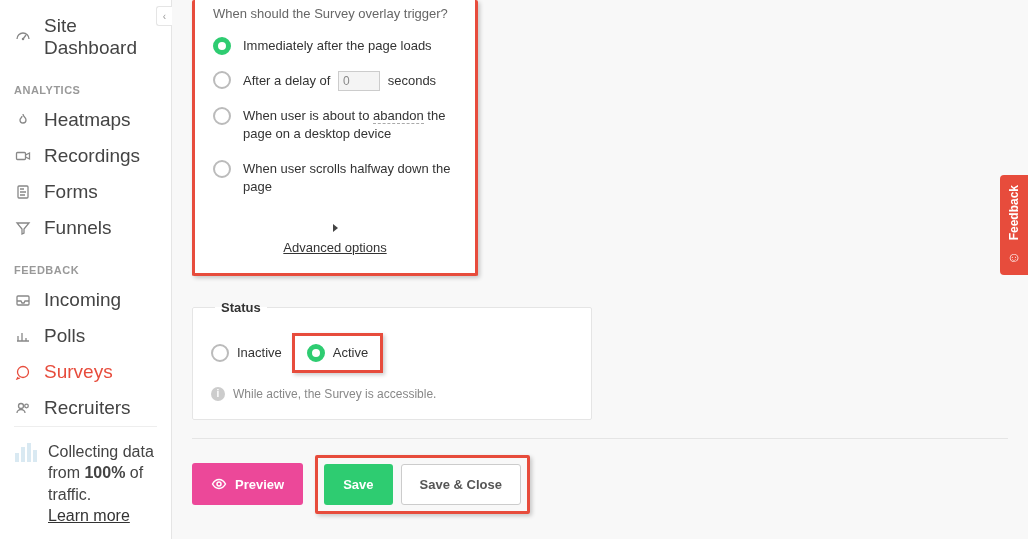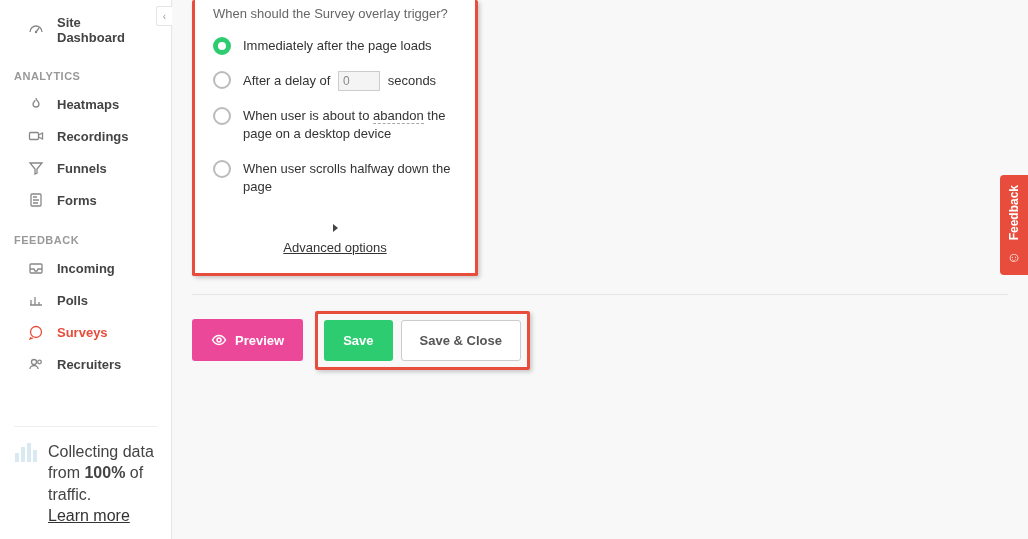--- a/index.html
+++ b/index.html
@@ -34,25 +34,25 @@
     border-radius: 3px 0 0 3px;
     display: flex; align-items: center; justify-content: center;
     color: #999;
     font-size: 10px;
     cursor: pointer;
   }
   .side-item {
     display: flex;
     align-items: center;
     gap: 12px;
-    padding: 7px 27px;
+    padding: 7px 14px;
     color: #444;
     cursor: pointer;
-    font-weight: 700;
-    font-size: 13px;
+    font-weight: 400;
+    font-size: 19px;
   }
   .side-item.active { color: #e74c3c; }
   .side-item .lbl { flex: 1; }
   .side-section {
     padding: 18px 14px 6px;
     font-size: 11px;
     letter-spacing: .5px;
     color: #999;
     font-weight: 600;
     text-transform: uppercase;
@@ -255,34 +255,34 @@
           <rect x="1.5" y="4.5" width="9" height="7" rx="1"></rect>
           <path d="M10.5 7l4-2v6l-4-2"></path>
         </svg>
     </span>
     <span class="lbl">Recordings</span>
   </div>
 
   <div class="side-item">
     <span class="icon">
       <svg width="16" height="16" viewBox="0 0 16 16" fill="none" stroke="currentColor" stroke-width="1.3">
-          <path d="M2 3h12l-5 6v4l-2 1v-5z"></path>
-        </svg>
-    </span>
-    <span class="lbl">Funnels</span>
-  </div>
-
-  <div class="side-item">
-    <span class="icon">
-      <svg width="16" height="16" viewBox="0 0 16 16" fill="none" stroke="currentColor" stroke-width="1.3">
           <rect x="3" y="2" width="10" height="12" rx="1"></rect>
           <path d="M5 5h4M5 8h6M5 11h5"></path>
         </svg>
     </span>
     <span class="lbl">Forms</span>
+  </div>
+
+  <div class="side-item">
+    <span class="icon">
+      <svg width="16" height="16" viewBox="0 0 16 16" fill="none" stroke="currentColor" stroke-width="1.3">
+          <path d="M2 3h12l-5 6v4l-2 1v-5z"></path>
+        </svg>
+    </span>
+    <span class="lbl">Funnels</span>
   </div>
 
   <div class="side-section">FEEDBACK</div>
 
   <div class="side-item">
     <span class="icon">
       <svg width="16" height="16" viewBox="0 0 16 16" fill="none" stroke="currentColor" stroke-width="1.3">
           <rect x="2" y="4" width="12" height="9" rx="1"></rect>
           <path d="M2 9h4l1 2h2l1-2h4"></path>
         </svg>
@@ -368,20 +368,37 @@
         <span class="text">When user scrolls halfway down the page</span>
       </div>
 
       <div class="adv">
         <span class="tri"></span>
         <span class="u">Advanced options</span>
       </div>
     </div>
   </div>
 
+  <fieldset class="status-panel">
+    <legend>Status</legend>
+    <div class="status-row">
+      <div class="opt">
+        <span class="radio-outer"></span>
+        <span>Inactive</span>
+      </div>
+      <div class="opt active-highlight">
+        <span class="radio-outer checked"></span>
+        <span>Active</span>
+      </div>
+    </div>
+    <div class="status-hint">
+      <span class="info-dot">i</span>
+      <span>While active, the Survey is accessible.</span>
+    </div>
+  </fieldset>
 
   <div class="action-bar">
     <div class="btn preview">
       <span>
         <svg width="16" height="16" viewBox="0 0 16 16" fill="none" stroke="#fff" stroke-width="1.5">
             <path d="M1.5 8s2.5-4.5 6.5-4.5S14.5 8 14.5 8 12 12.5 8 12.5 1.5 8 1.5 8z"></path>
             <circle cx="8" cy="8" r="2"></circle>
           </svg>
       </span>
       <span>Preview</span>

